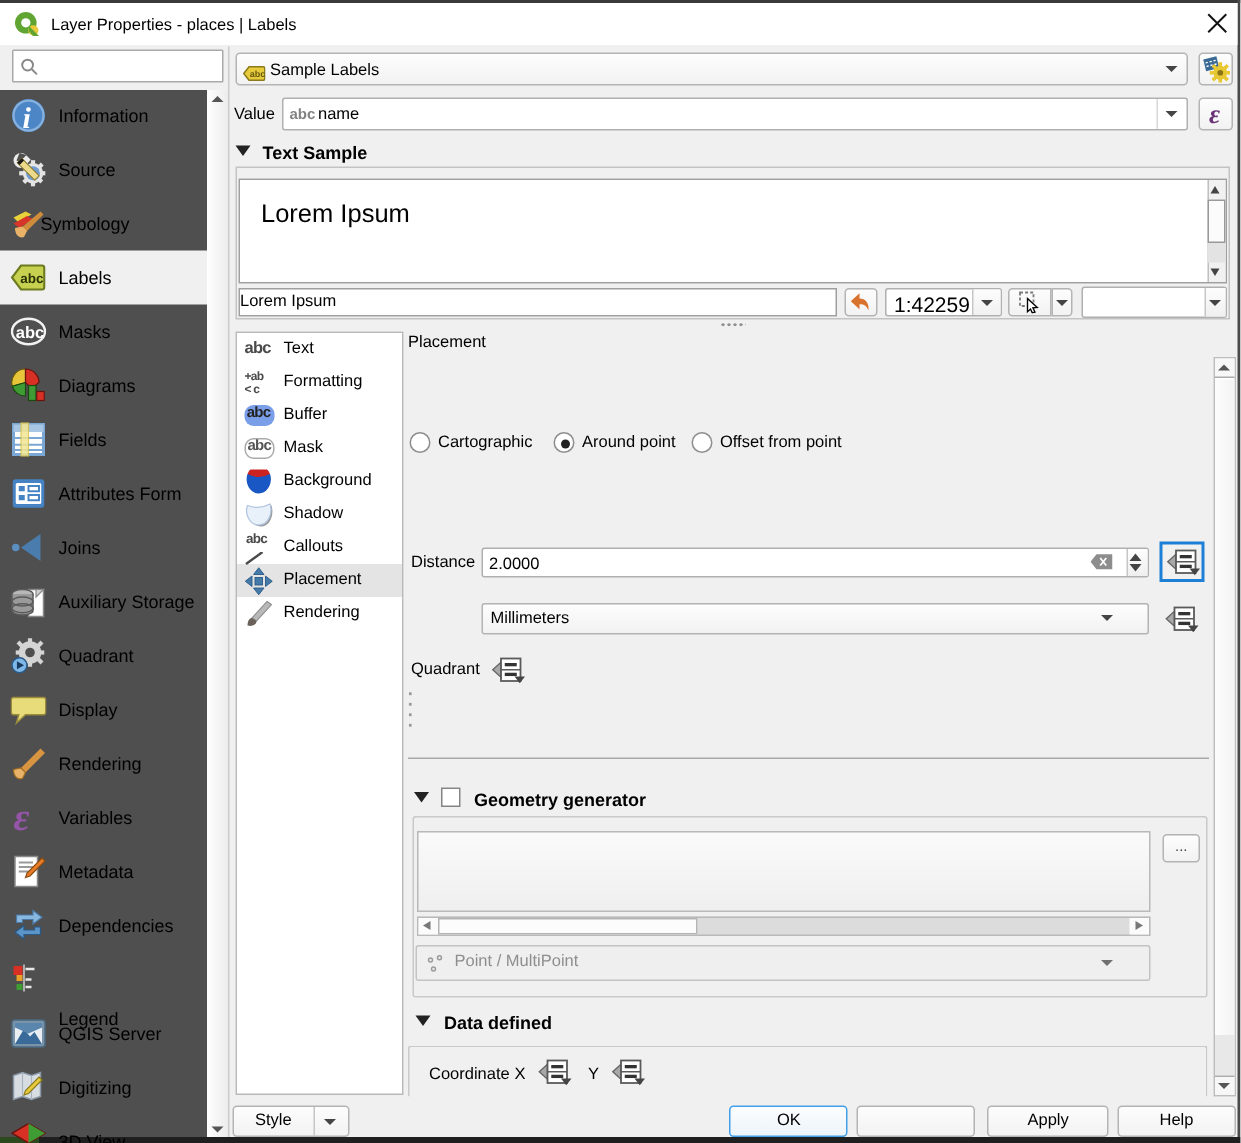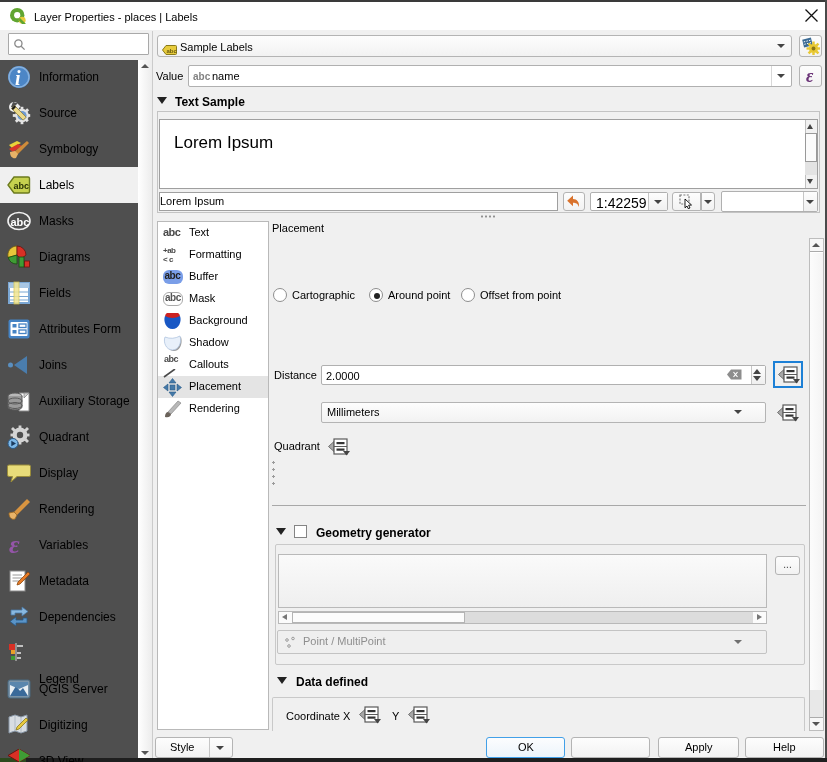--- a/index.html
+++ b/index.html
@@ -80,21 +80,21 @@
       <rect x="9.9" y="3.5" width="4.2" height="2.2" fill="#1a1a1a"></rect>
     </g>
   </svg>
 <div class="abs txt sbt" style="left:39px;top:106px;">Source</div>
 <svg class="abs" style="left:7px;top:137px;" width="24" height="24" viewBox="0 0 24 24">
     <path d="M2 8 L10 4 L14 6 L5 11 Z" fill="#e8d23a"></path>
     <path d="M2 12 L11 7 L15 9 L6 15 Z" fill="#d8352a"></path>
     <path d="M20 4 L22 6 L10 18 L7 15 Z" fill="#cf8c3a"></path>
     <path d="M3 15 L8 14 L11 17 L9 21 C6 22 3 20 3 15 Z" fill="#e8b368"></path>
   </svg>
-<div class="abs txt sbt" style="left:39px;top:142px;text-align:right;">Symbology</div>
+<div class="abs txt sbt" style="left:27px;top:142px;text-align:right;">Symbology</div>
 <svg class="abs" style="left:7px;top:174px;" width="24" height="22" viewBox="0 0 24 22">
     <path d="M7 3 H21 A1.5 1.5 0 0 1 22.5 4.5 V17.5 A1.5 1.5 0 0 1 21 19 H7 L1 11 Z" fill="#c6d14f" stroke="#6b7a1e" stroke-width="1.4"></path>
     <text x="6.5" y="14.5" font-size="9" font-weight="bold" fill="#2a3305" font-family="Liberation Sans">abc</text>
   </svg>
 <div class="abs txt sbt" style="left:39px;top:178px;color:#000;">Labels</div>
 <svg class="abs" style="left:7px;top:210px;" width="24" height="22" viewBox="0 0 24 22">
     <ellipse cx="12" cy="11" rx="11" ry="8.5" fill="none" stroke="#f2f2f2" stroke-width="1.6"></ellipse>
     <text x="3.5" y="15.5" font-size="11" font-weight="bold" fill="#fff" font-family="Liberation Sans">abc</text>
   </svg>
 <div class="abs txt sbt" style="left:39px;top:214px;">Masks</div>

